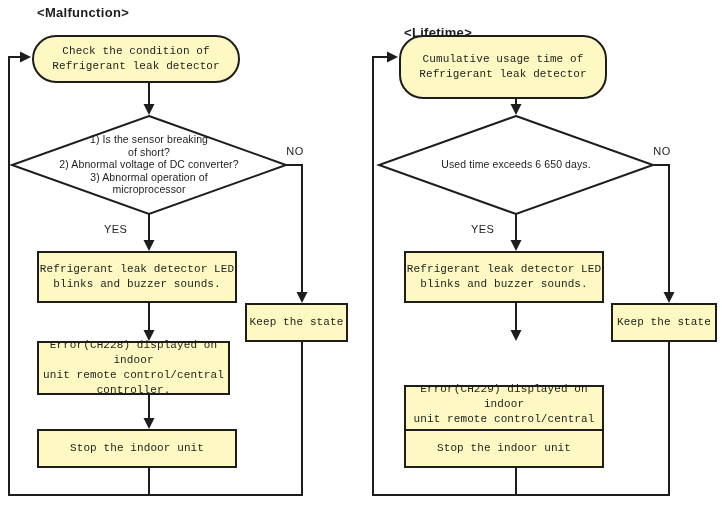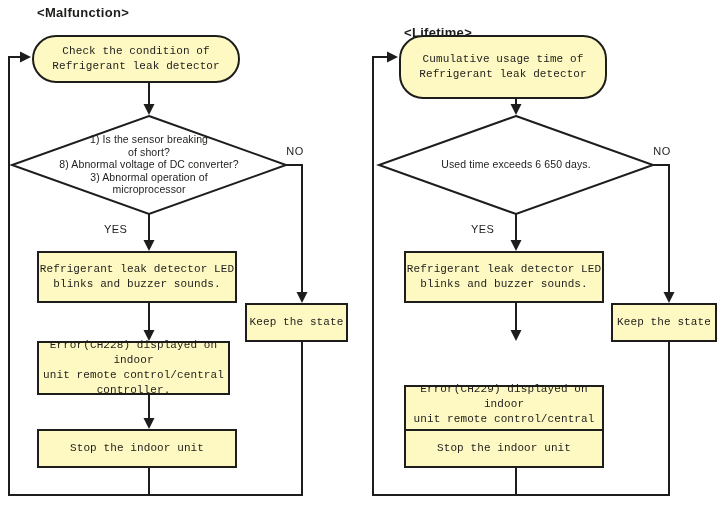--- a/index.html
+++ b/index.html
@@ -86,21 +86,21 @@
       <polygon class="arrowhead" points="387,51.5 387,62.5 398,57"></polygon>
     </g>
   </svg>
 
   <div>
     <div class="flow-title" style="left:37px;top:5px;width:200px;">&lt;Malfunction&gt;</div>
     <div class="node pill" style="left:32px;top:35px;width:208px;height:48px;">Check the condition of
 Refrigerant leak detector</div>
     <div class="decision-label" style="left:29px;top:133px;width:240px;">1) Is the sensor breaking
 of short?
-8) Abnormal voltage of DC converter?
+2) Abnormal voltage of DC converter?
 3) Abnormal operation of
 microprocessor</div>
     <div class="edge-label yes" style="left:104px;top:223px;width:40px;">YES</div>
     <div class="edge-label no" style="left:282px;top:145px;width:26px;">NO</div>
     <div class="node" style="left:37px;top:251px;width:200px;height:52px;">Refrigerant leak detector LED
 blinks and buzzer sounds.</div>
     <div class="node" style="left:37px;top:341px;width:193px;height:54px;">Error(CH228) displayed on indoor
 unit remote control/central
 controller.</div>
     <div class="node" style="left:37px;top:429px;width:200px;height:39px;">Stop the indoor unit</div>

